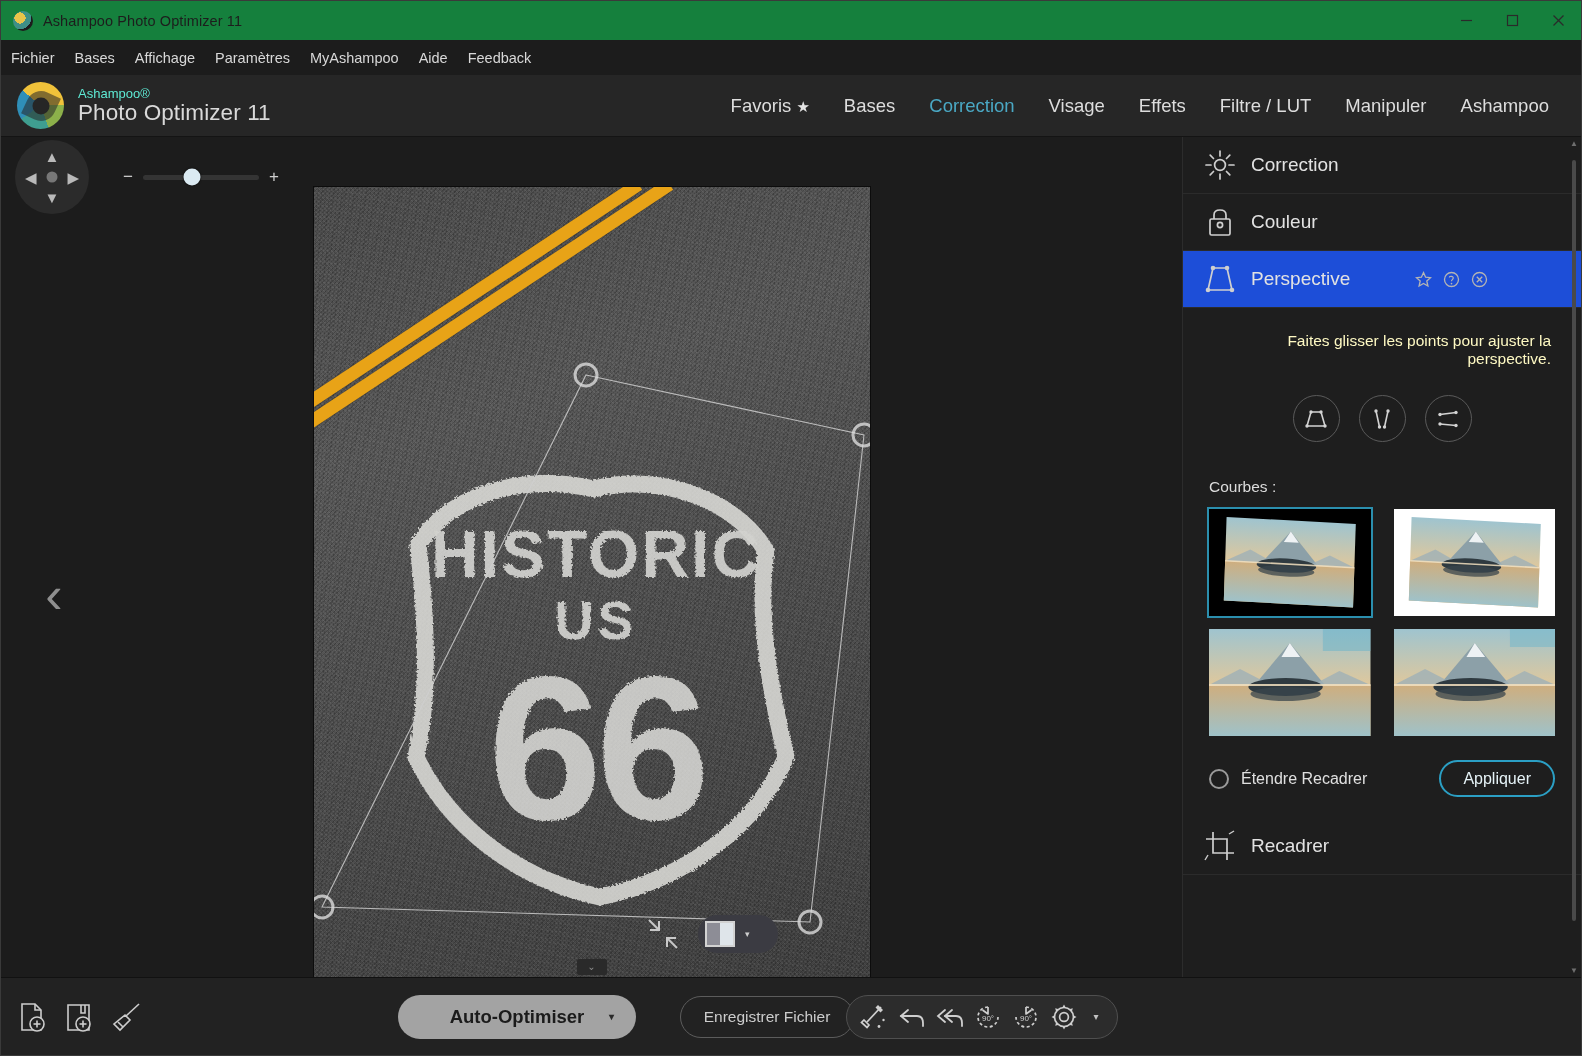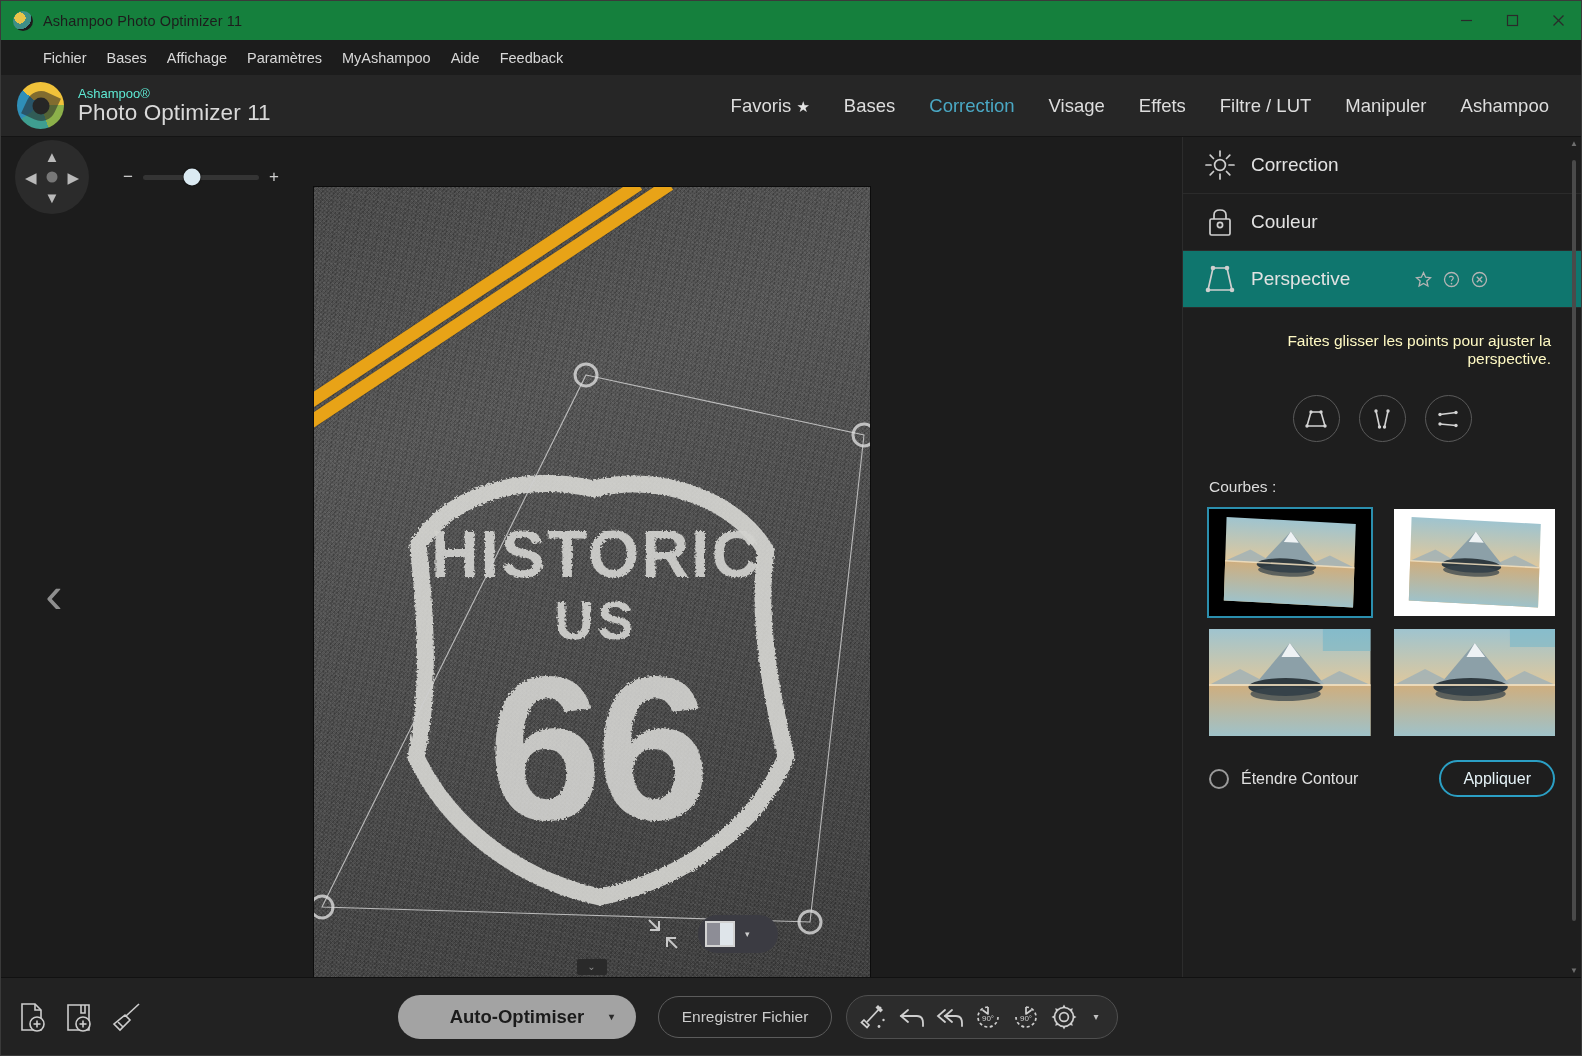--- a/index.html
+++ b/index.html
@@ -28,21 +28,21 @@
     background: radial-gradient(circle at 35% 35%, #e8c44a 0 30%, #3f8f86 31% 60%, #1c1c1c 61%); }
   .tb-title { margin-left: 10px; font-size: 14.5px; color: #1d1d1d; letter-spacing: .1px;}
   .tb-btns { position: absolute; right: 0; top: 0; height: 39px; display: flex; }
   .tb-btn { width: 46px; height: 39px; display: flex; align-items: center; justify-content: center;
             color: #2a2a2a; font-size: 15px; }
 
   
   .menubar {
     height: 35px; min-height: 35px;
     background: #1c1c1c;
-    display: flex; align-items: center; padding-left: 0; margin-left: 32px;
+    display: flex; align-items: center; padding-left: 0;
   }
   .menu-item { font-size: 14.5px; color: #d8d8d8; padding: 4px 10px; }
 
   
   .navrow {
     height: 62px; min-height: 62px;
     background: #262626;
     display: flex; align-items: center;
     border-bottom: 1px solid #141414;
   }
@@ -172,21 +172,21 @@
   
   .sidebar {
     width: 399px; min-width: 399px; background: #1e1e1e;
     border-left: 1px solid #2c2c2c; display: flex; flex-direction: column;
     position: relative; overflow: hidden;
   }
   .sb-row {
     height: 57px; min-height: 57px; display: flex; align-items: center;
     padding-left: 20px; border-bottom: 1px solid #2b2b2b; position: relative;
   }
-  .sb-row.active { background: #0f766e; }
+  .sb-row.active { background: #1d4ed8; }
   .sb-ico { width: 34px; height: 34px; margin-right: 14px; color: #cfcfcf; flex: none; }
   .sb-ico svg { width: 100%; height: 100%; display: block; }
   .sb-label { font-size: 19px; color: #e2e2e2; }
   .sb-actions { margin-left: auto; margin-right: 92px; display: flex; gap: 9px; align-items: center; color: #b4b4b4; }
   .sb-actions span { width: 19px; height: 19px; display:flex; align-items:center; justify-content:center; }
   .sb-actions svg { width: 17px; height: 17px; }
 
   .panel { padding: 22px 26px 0 26px; background: #1e1e1e; }
   .panel-hint { font-size: 15.5px; color: #fef9c3; text-align: right; padding: 2px 4px 0 4px; }
 
@@ -232,21 +232,21 @@
 
   .auto-wrap { position: absolute; left: 397px; }
   .auto-btn {
     width: 238px; height: 44px; border-radius: 22px; background: #a3a3a3;
     display: flex; align-items: center; justify-content: center; position: relative;
     color: #1b1b1b; font-size: 18.5px; font-weight: bold; cursor: pointer;
   }
   .auto-caret { position: absolute; right: 22px; font-size: 10px; color: #2a2a2a; }
 
   .save-btn {
-    position: absolute; left: 657px; width: 174px; height: 42px; border-radius: 21px;
+    position: absolute; left: 679px; width: 174px; height: 42px; border-radius: 21px;
     border: 1px solid #5c5c5c; background: transparent; color: #cccccc; font-size: 15.5px;
     display: flex; align-items: center; justify-content: center; cursor: pointer;
     font-family: "Liberation Sans", sans-serif;
   }
 
   .tool-pill {
     position: absolute; left: 845px; height: 44px; border-radius: 22px;
     border: 1px solid #4f4f4f; background: #2c2c2c;
     display: flex; align-items: center; padding: 0 10px; gap: 5px;
   }
@@ -581,25 +581,36 @@
                 <ellipse cx="74" cy="65" rx="34" ry="7" fill="#3a464c" opacity=".75"></ellipse>
                 <rect x="0" y="55" width="156" height="2" fill="#f2e0c0" opacity=".85"></rect>
                 <rect x="112" y="0" width="44" height="18" fill="#6fb5c9" opacity=".5"></rect>
               </svg>
             </div>
           </div>
         </div>
 
         <div class="applyrow">
           <span class="radio"></span>
-          <span class="radio-lbl">Étendre Contour</span>
+          <span class="radio-lbl">Étendre Recadrer</span>
           <button class="apply-btn">Appliquer</button>
         </div>
       </div>
 
+      <div class="sb-row">
+        <span class="sb-ico">
+          <svg viewBox="0 0 34 34" fill="none" stroke="currentColor" stroke-width="1.7">
+            <path d="M10 3 V24 H31"></path>
+              <path d="M3 10 H24 V31"></path>
+            <line x1="26" y1="5" x2="31" y2="2" stroke-width="1.4"></line>
+            <line x1="5" y1="26" x2="2" y2="31" stroke-width="1.4"></line>
+          </svg>
+        </span>
+        <span class="sb-label">Recadrer</span>
+      </div>
 
       <div class="sb-scroll">
         <div class="up">▲</div>
         <div class="bar"></div>
         <div class="dn">▼</div>
       </div>
     </div>
   </div>
 
   <div class="bottombar">

